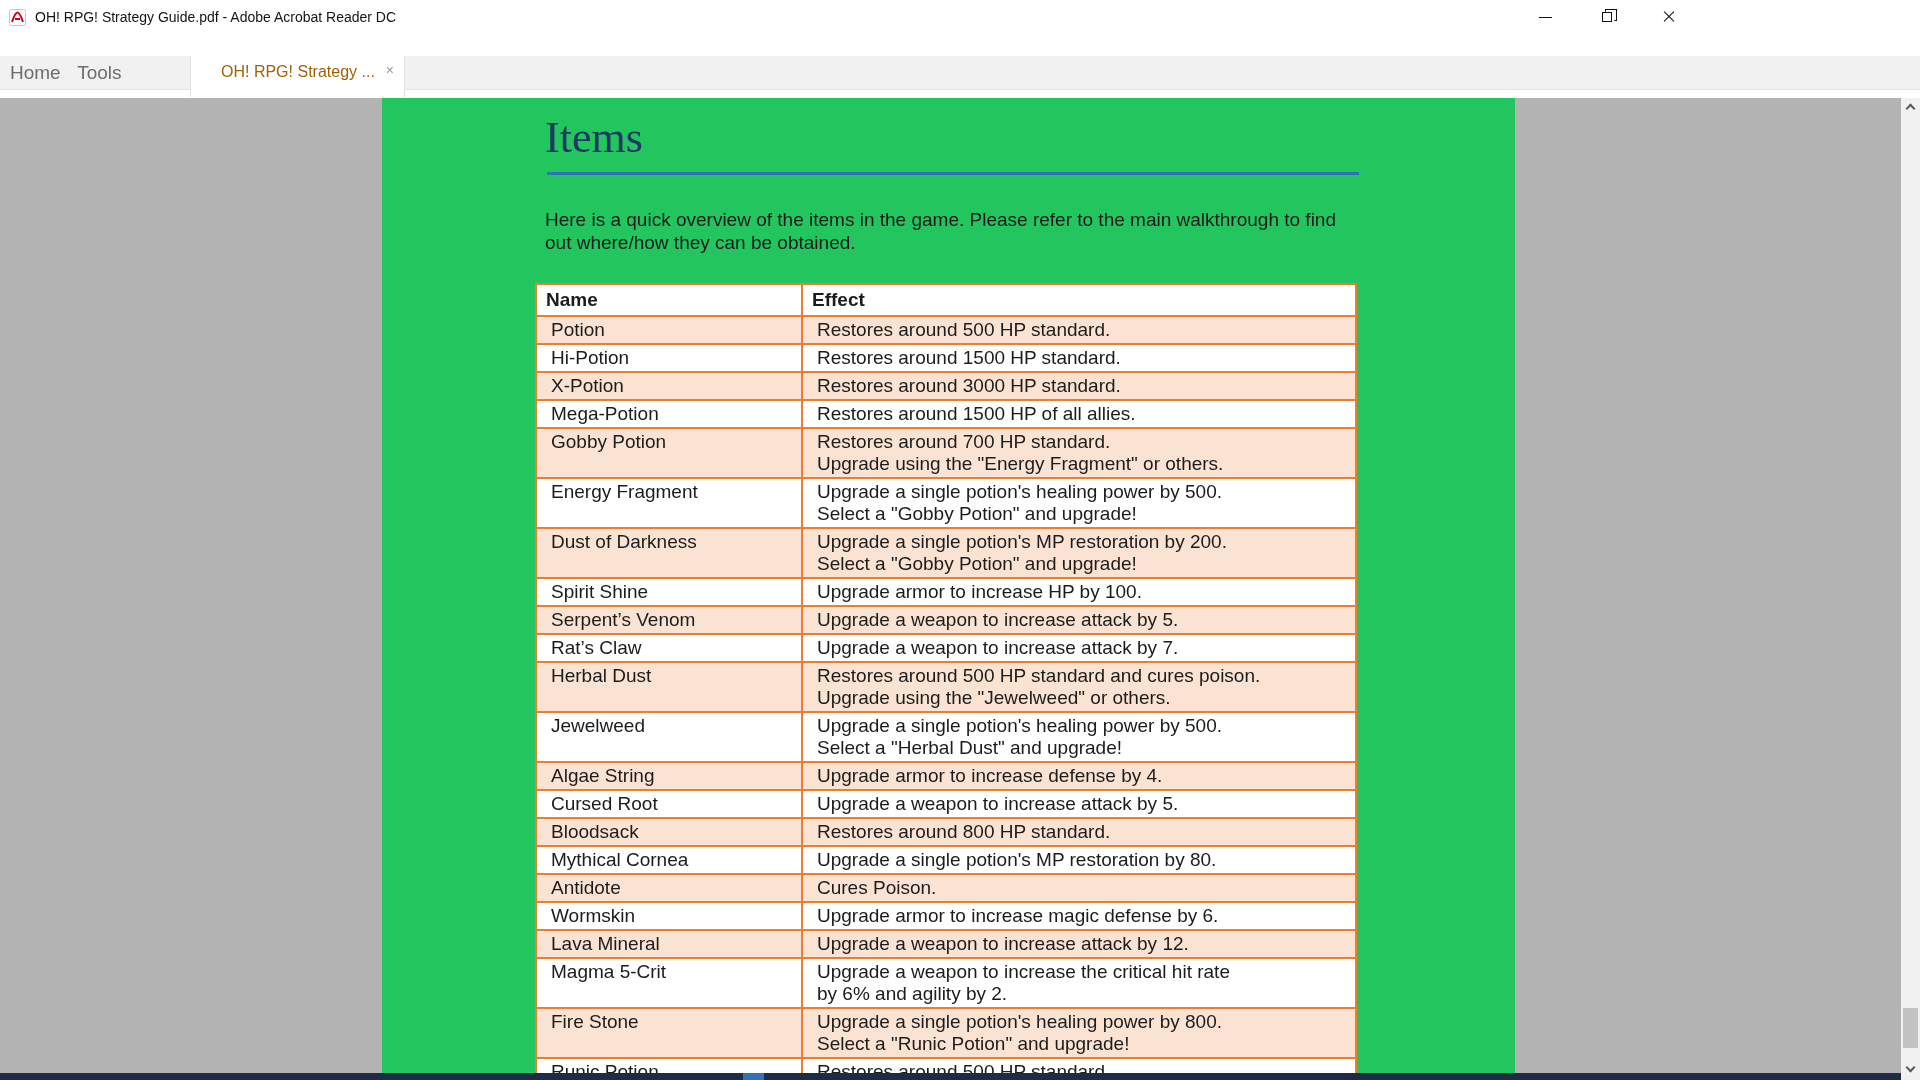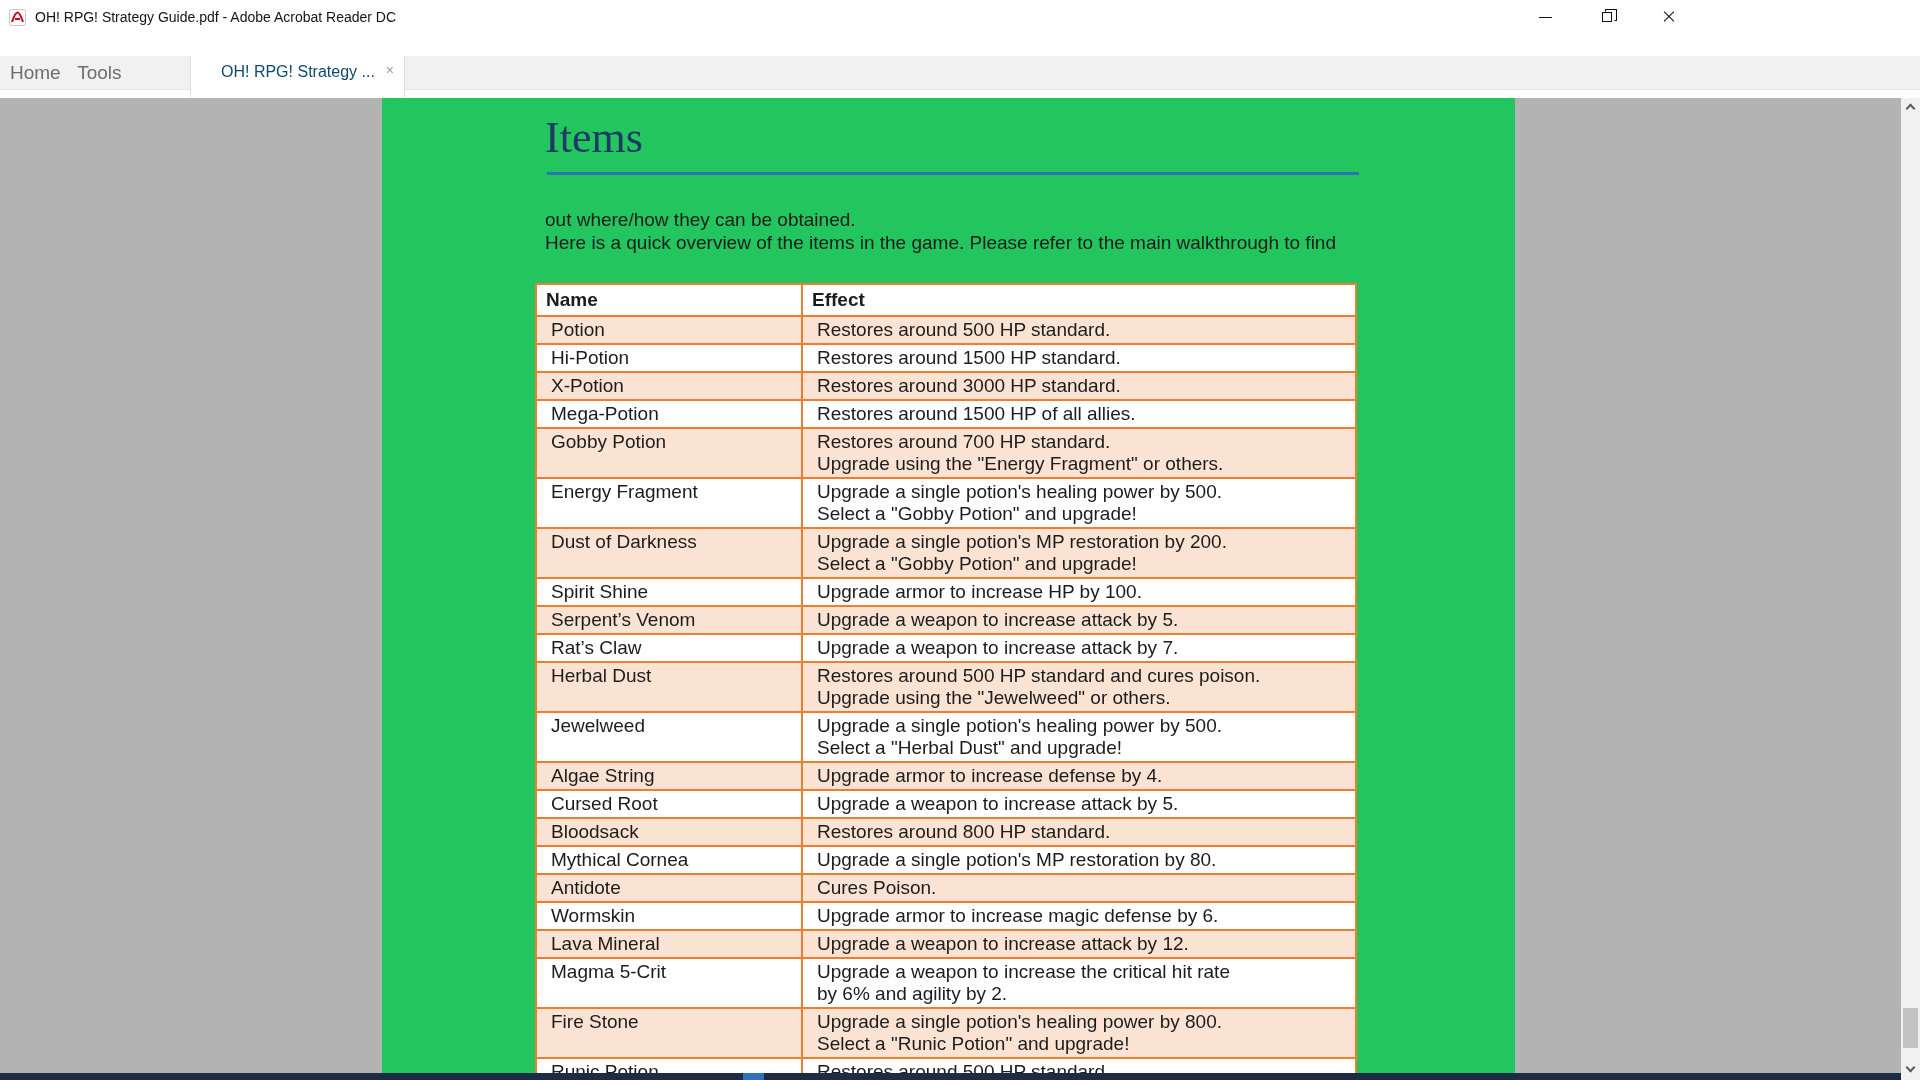--- a/index.html
+++ b/index.html
@@ -27,21 +27,21 @@
   .menu-item { display:inline-block; font-size:15px; color:#1a1a1a; padding:1px 9px; margin-left:2px; }
   .menu-item::first-letter { text-decoration:underline; }
 
   .tabbar { position:absolute; top:56px; left:0; width:1920px; height:34px; background:#f1f1f1;
             border-bottom:1px solid #e3e3e3; }
   .tab-static { display:inline-block; font-size:19px; color:#6d6d6d; line-height:33px; }
   .tab-home { margin-left:10px; }
   .tab-tools { margin-left:12px; }
   .doc-tab { position:absolute; left:190px; top:0; width:215px; height:41px; background:#ffffff;
              border-left:1px solid #e0e0e0; border-right:1px solid #e0e0e0; z-index:3; }
-  .doc-tab-label { position:absolute; left:30px; top:7px; font-size:16px; color:#0c4a6e; white-space:nowrap; }
+  .doc-tab-label { position:absolute; left:30px; top:7px; font-size:16px; color:#a16207; white-space:nowrap; }
   .doc-tab-close { position:absolute; right:10px; top:6px; font-size:14px; color:#9a9a9a; line-height:16px; }
   .toolstrip { position:absolute; top:90px; left:0; width:1920px; height:8px; background:#ffffff; }
 
   
   .docarea { position:absolute; top:98px; left:0; width:1901px; height:982px; background:#b3b3b3; overflow:hidden; }
   .page { position:absolute; left:382px; top:0; width:1133px; height:982px; background:#22c55e; }
 
   .doc-title { margin:14px 0 0 163px; font-family:"Liberation Serif", serif; font-weight:normal;
                font-size:44px; color:#1f3864; letter-spacing:0; }
   .title-rule { width:812px; margin:9px 0 0 165px; border:0; border-top:3px solid #2e74b5; }
@@ -108,22 +108,22 @@
       <span class="doc-tab-close">×</span>
     </div>
   </div>
   <div class="toolstrip"></div>
 
   <div class="docarea">
     <div class="page">
       <h1 class="doc-title">Items</h1>
       <hr class="title-rule">
       <p class="intro">
+        <span>Here is a quick overview of the items in the game. Please refer to the main walkthrough to find</span>
         <span>out where/how they can be obtained.</span>
-        <span>Here is a quick overview of the items in the game. Please refer to the main walkthrough to find</span>
       </p>
 
       <table class="items">
         <colgroup>
             <col class="c1">
             <col class="c2">
           </colgroup>
         <thead>
           <tr>
             <th>Name</th>

